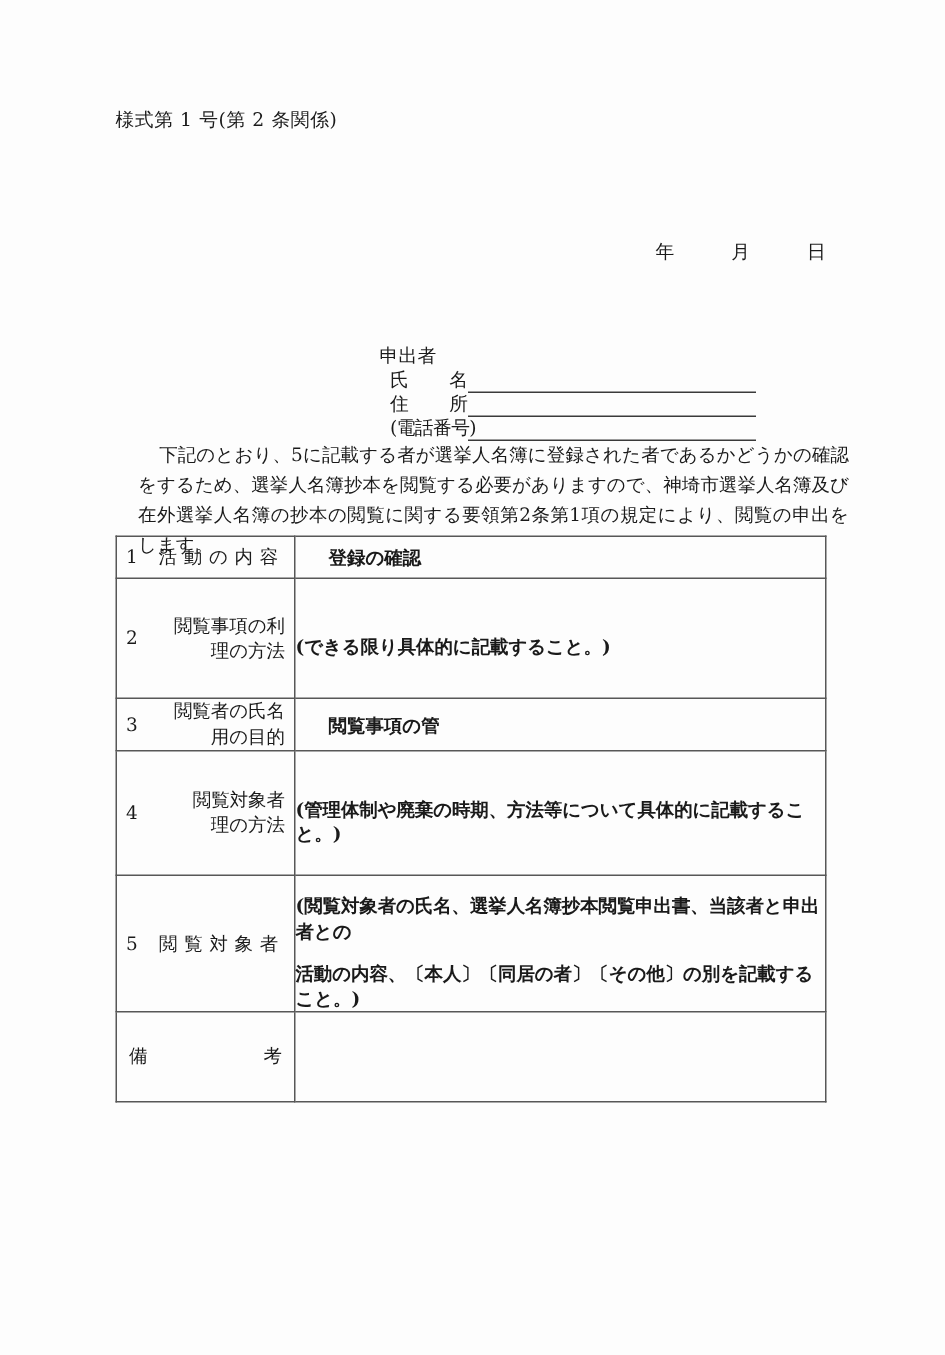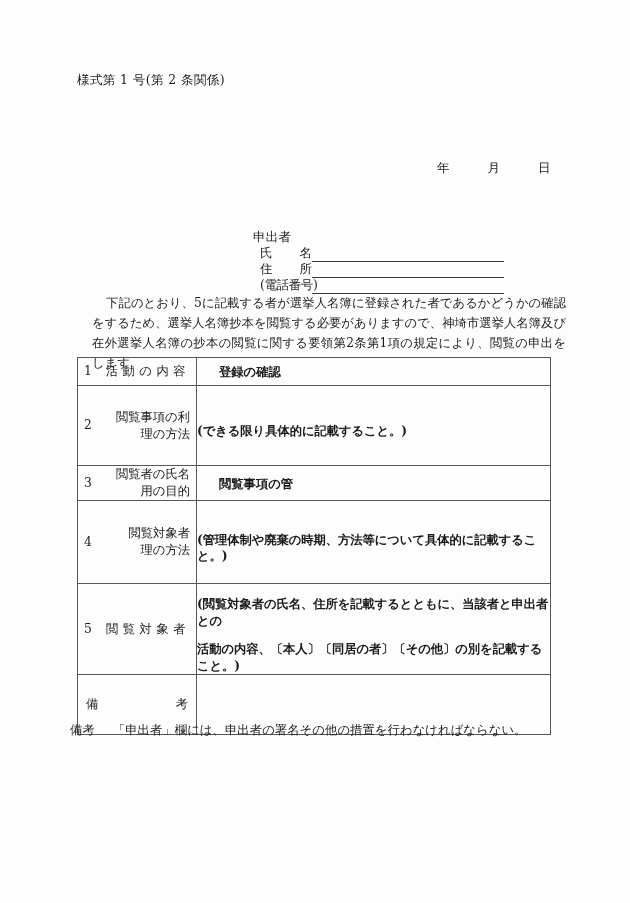--- a/index.html
+++ b/index.html
@@ -309,36 +309,33 @@
       </tr>
 
       <tr class="r5">
         <td class="label-cell">
           <div class="label-inner">
             <span class="label-num">5</span>
             <span class="label-text spaced">閲覧対象者</span>
           </div>
         </td>
         <td class="content-cell">
-          <span class="note-text">(閲覧対象者の氏名、住所を記載するとともに、当該者と申出者との</span>
+          <span class="note-text">(閲覧対象者の氏名、選挙人名簿抄本閲覧申出書、当該者と申出者との</span>
           <span class="note-text">活動の内容、〔本人〕〔同居の者〕〔その他〕の別を記載すること。)</span>
         </td>
       </tr>
 
       <tr class="r6">
         <td class="label-cell">
           <div class="label-inner">
             <span class="label-text wide-split">
               <span>備</span>
               <span>考</span>
             </span>
           </div>
         </td>
         <td class="content-cell"></td>
       </tr>
     </tbody>
   </table>
 
-  <div class="footer-note">
-    <span>備考</span><span class="fsep"></span><span>「申出者」欄には、申出者の署名その他の措置を行わなければならない。</span>
-  </div>
 
 </div>
 
 </body></html>

